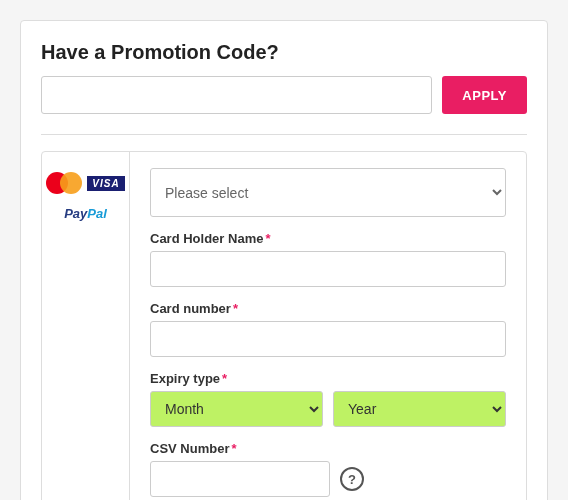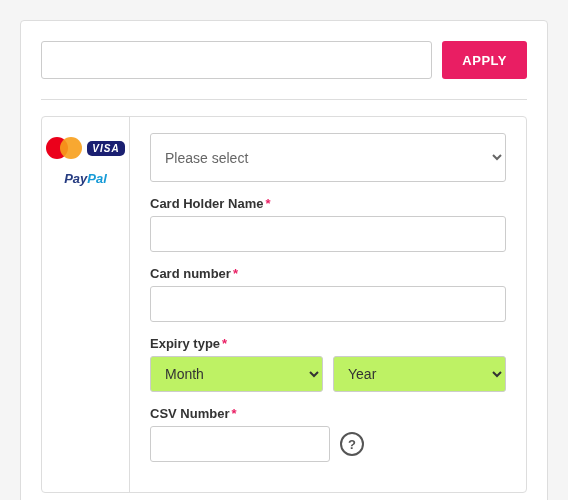--- a/index.html
+++ b/index.html
@@ -104,21 +104,21 @@
       opacity: 0.9;
     }
     
     .visa-icon {
       background: #1a1f71;
       color: #fff;
       font-size: 10px;
       font-weight: 900;
       font-style: italic;
       padding: 2px 5px;
-      border-radius: 5px;
+      border-radius: 0;
       letter-spacing: 1px;
     }
     
     .paypal-icon {
       font-size: 13px;
       font-weight: 900;
       font-style: italic;
     }
     .paypal-pay { color: #253b80; }
     .paypal-pal { color: #179bd7; }
@@ -205,20 +205,21 @@
       cursor: pointer;
       flex-shrink: 0;
     }
   </style>
 </head>
 <body>
 
 <div class="page-wrapper">
 
   <div class="promo-section">
+    <h2 class="promo-title">Have a Promotion Code?</h2>
     <div class="promo-row">
       <input class="promo-input" type="text" placeholder="" style="">
       <button class="apply-btn">APPLY</button>
     </div>
   </div>
 
   <hr class="divider">
 
   <div class="payment-section">
 

